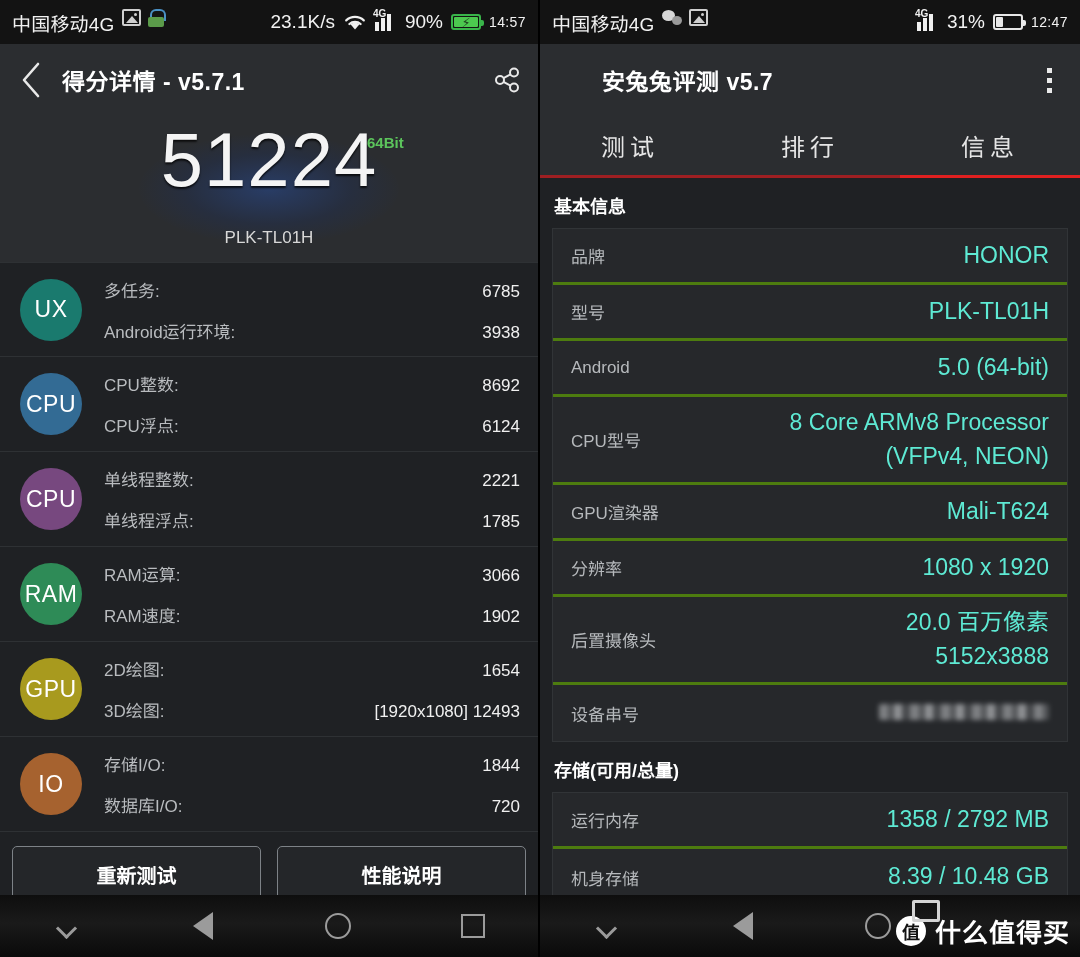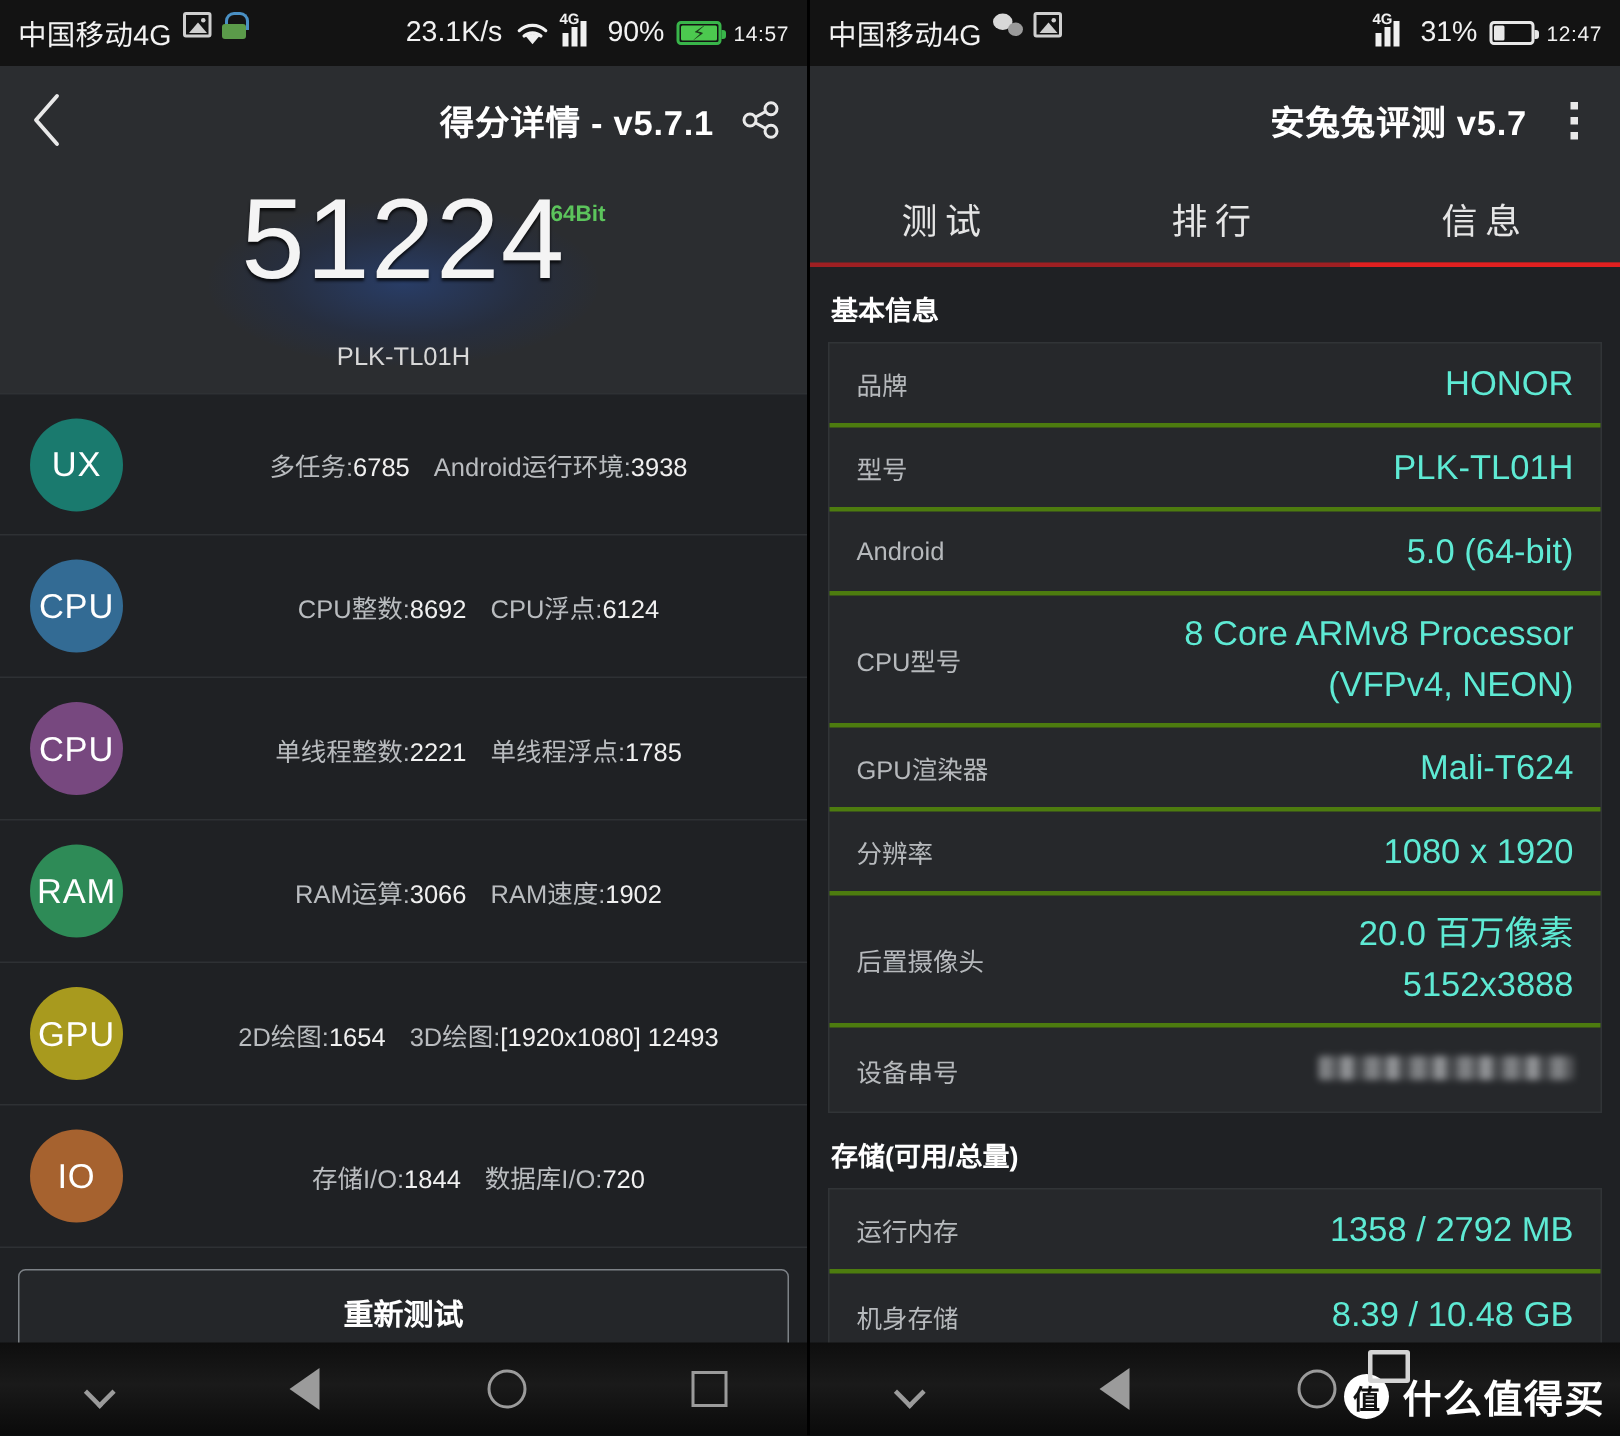--- a/index.html
+++ b/index.html
@@ -49,21 +49,21 @@
   .ic-batt { width:30px;height:16px;border:2px solid #e8e8e8;border-radius:3px;position:relative;display:flex;align-items:center;padding:1px; }
   .ic-batt::after{content:"";position:absolute;right:-5px;top:4px;width:3px;height:6px;background:#e8e8e8;border-radius:0 2px 2px 0;}
   .ic-batt .fill{height:100%;background:#e8e8e8;border-radius:1px;}
   .ic-batt.charging{border-color:#39b54a;}
   .ic-batt.charging .fill{background:#4cc94f;width:100%;}
   .ic-batt.charging::after{background:#39b54a;}
   .bolt{position:absolute;left:50%;top:50%;transform:translate(-50%,-50%);font-size:13px;color:#1d3b1d;line-height:1;}
 
   
   .actionbar { height:72px; background:#2b2d30; display:flex; align-items:center; position:relative; }
-  .ab-title { flex:1; text-align:right; color:#fff; font-size:23px; font-weight:bold; letter-spacing:.5px; }
+  .ab-title { flex:1; text-align:left; color:#fff; font-size:23px; font-weight:bold; letter-spacing:.5px; }
   .ab-back { width:62px; height:72px; display:flex; align-items:center; justify-content:center; }
   .ab-back svg { display:block; }
   .ab-share { width:62px; height:72px; display:flex; align-items:center; justify-content:center; }
   .ab-right-pad { width:62px; }
   .ab-menu { width:62px;height:72px;display:flex;flex-direction:column;align-items:center;justify-content:center;gap:5px; }
   .ab-menu i { width:5px;height:5px;background:#e9e9e9;display:block; }
 
   
   .hero { height:146px; background:#2b2d30; position:relative; overflow:hidden; }
   .hero .glow { position:absolute; left:50%; top:18px; transform:translateX(-50%);
@@ -75,21 +75,21 @@
      text-shadow:0 2px 2px rgba(0,0,0,.75); }
   .hero .bit { position:absolute; top:18px; left:50%; margin-left:98px; color:#5cc45c; font-size:15px; font-weight:bold; }
   .hero .model { position:absolute; left:0; right:0; bottom:14px; text-align:center; color:#d8d8d8; font-size:17px; }
 
   
   .scorelist { background:#1f2124; }
   .srow { height:95px; display:flex; align-items:center; border-bottom:1px solid #2e3134; padding:0 18px 0 20px; }
   .srow:first-child { border-top:1px solid #2e3134; }
   .badge { width:62px;height:62px;border-radius:50%;flex:0 0 62px;display:flex;align-items:center;justify-content:center;
            color:#fff;font-size:23px;letter-spacing:.5px; }
-  .sbody { flex:1; margin-left:36px; display:flex; justify-content:center; gap:16px; }
+  .sbody { flex:1; margin-left:22px; display:flex; flex-direction:column; justify-content:center; gap:16px; }
   .sline { display:flex; align-items:baseline; }
   .sname { color:#b9bcbf; font-size:17px; }
   .sval  { margin-left:auto; color:#f0f0f0; font-size:17px; }
 
   
   .btnrow { display:flex; gap:16px; padding:14px 12px 12px; background:#1f2124;font-family:Liberation Serif, serif; }
   .obtn { flex:1; height:56px; border:1px solid #7d8287; border-radius:5px; background:#242629;
           color:#fff; font-size:20px; font-weight:bold; display:flex; align-items:center; justify-content:center; }
 
   
@@ -265,20 +265,21 @@
             <div class="sline">
               <span class="sname">数据库I/O:</span>
               <span class="sval">720</span>
             </div>
           </div>
         </div>
       </div>
 
     <div class="btnrow">
       <div class="obtn">重新测试</div>
+      <div class="obtn">性能说明</div>
     </div>
 
     <div class="navbar">
       <div class="navbtn">
           <span class="nv-chev"></span>
         </div>
       <div class="navbtn">
           <span class="nv-tri"></span>
         </div>
       <div class="navbtn">

